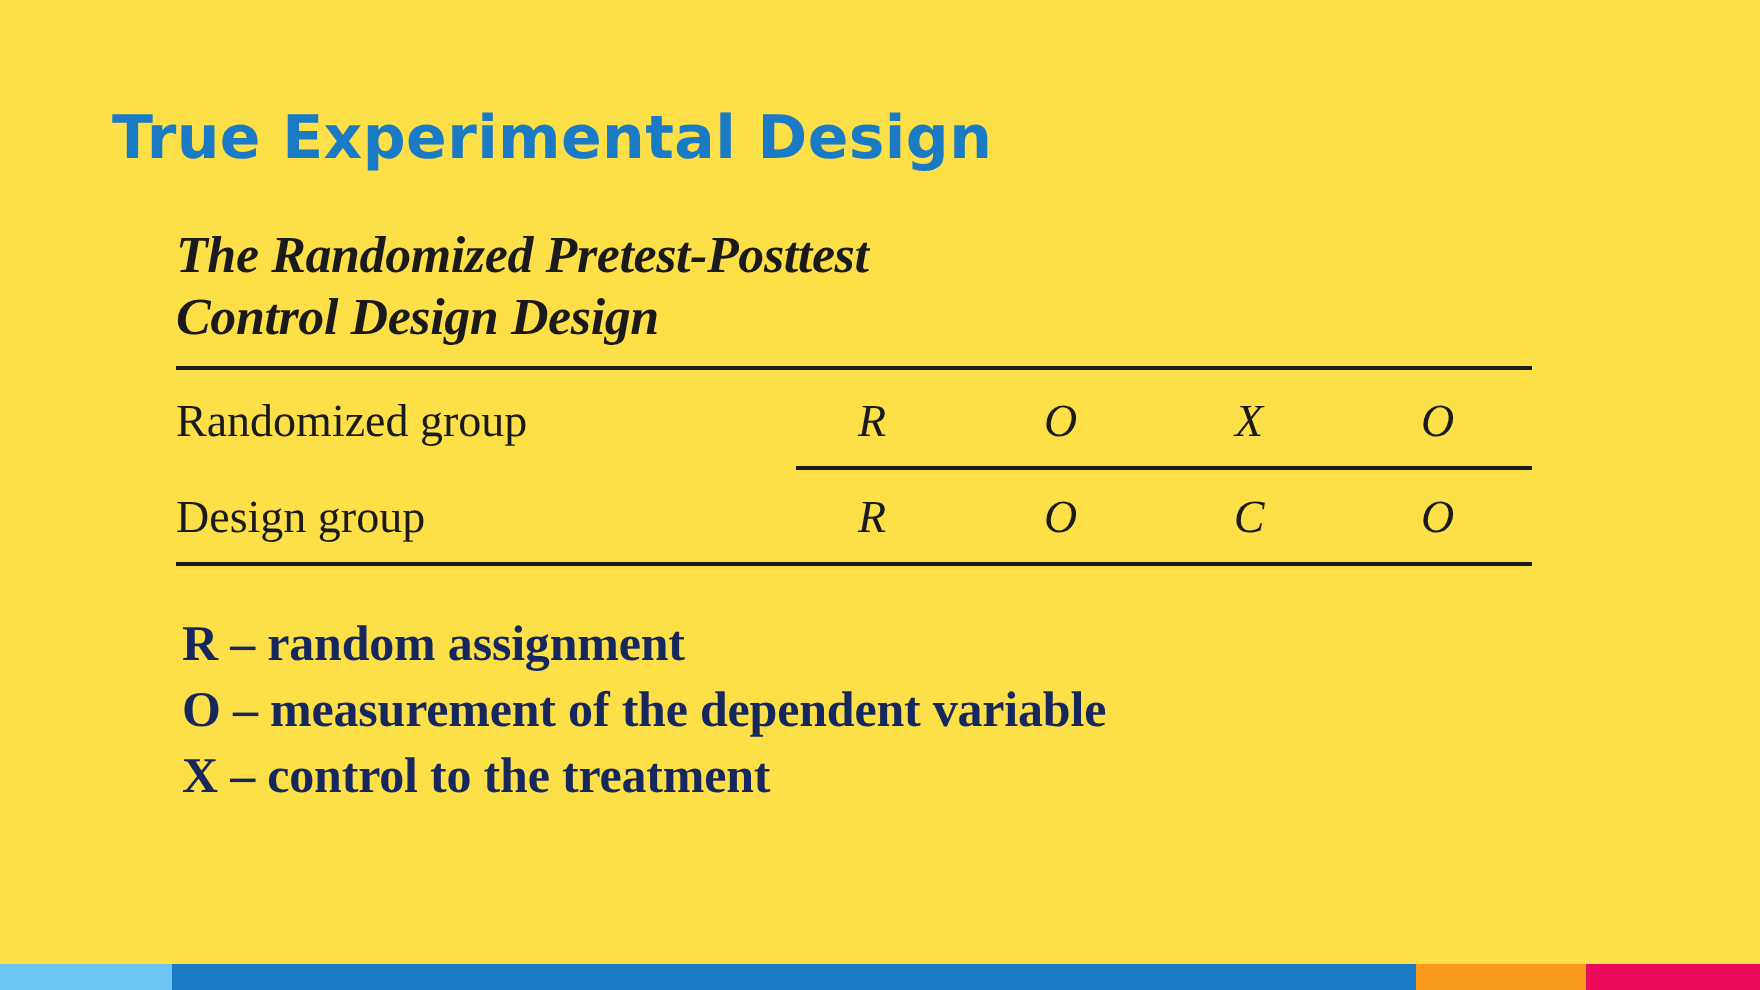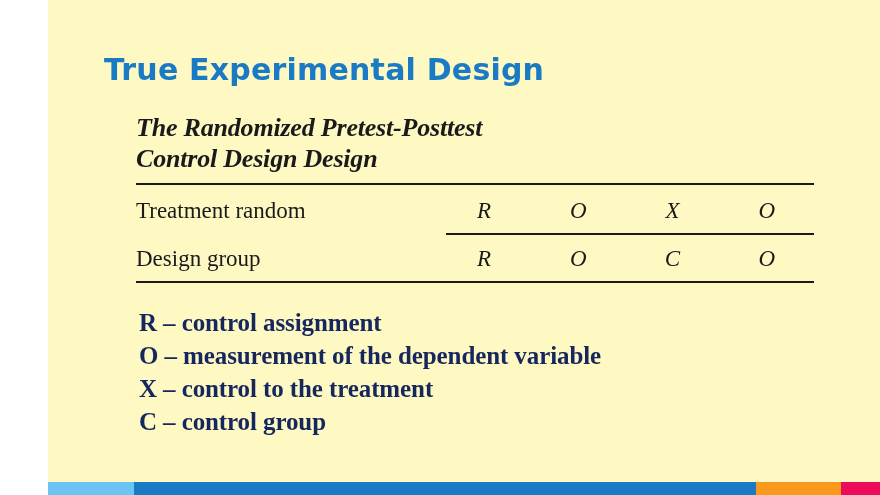--- a/index.html
+++ b/index.html
@@ -129,37 +129,37 @@
     right: 0;
     bottom: 0;
     height: 13px;
     display: flex;
   }
   .accent-seg { height: 100%; }
 </style>
 </head>
 <body>
 
-<div class="slide" style="background: #fef9c3; margin-left: 48px;">
+<div class="slide" style="background: #fde047;">
 
   <div class="slide-title" style="color: rgb(27, 122, 196);">True Experimental Design</div>
 
   <div class="design-block">
 
     <div class="design-heading" style="color: rgb(26, 26, 26);">
       <span class="hd-line">The Randomized Pretest-Posttest</span>
       <span class="hd-line">Control Design Design</span>
     </div>
 
     <div class="rule rule-top"></div>
 
     <table class="design-table">
       <tbody>
         <tr class="row-treatment">
-          <td class="cell-label">Treatment random</td>
+          <td class="cell-label">Randomized group</td>
           <td class="cell-sym">R</td>
           <td class="cell-sym">O</td>
           <td class="cell-sym">X</td>
           <td class="cell-sym">O</td>
         </tr>
       </tbody>
     </table>
 
     <div class="rule-mid-wrap">
       <div class="rule-mid-spacer"></div>
@@ -175,24 +175,23 @@
           <td class="cell-sym">C</td>
           <td class="cell-sym">O</td>
         </tr>
       </tbody>
     </table>
 
     <div class="rule rule-bottom"></div>
   </div>
 
   <div class="legend">
-    <div class="legend-line" style="color: rgb(22, 39, 94);">R – control assignment</div>
+    <div class="legend-line" style="color: rgb(22, 39, 94);">R – random assignment</div>
     <div class="legend-line" style="color: rgb(22, 39, 94);">O – measurement of the dependent variable</div>
     <div class="legend-line" style="color: rgb(22, 39, 94);">X – control to the treatment</div>
-    <div class="legend-line" style="color: rgb(22, 39, 94);">C – control group</div>
   </div>
 
   <div class="accent-bar">
     <div class="accent-seg" style="background: rgb(108, 196, 245); width: 86px; flex: 0 0 86px;"></div>
     <div class="accent-seg" style="background: rgb(27, 122, 196); width: 622px; flex: 0 0 622px;"></div>
     <div class="accent-seg" style="background: rgb(249, 154, 28); width: 85px; flex: 0 0 85px;"></div>
     <div class="accent-seg" style="background: rgb(236, 10, 90); width: 87px; flex: 0 0 87px;"></div>
   </div>
 
 </div>

